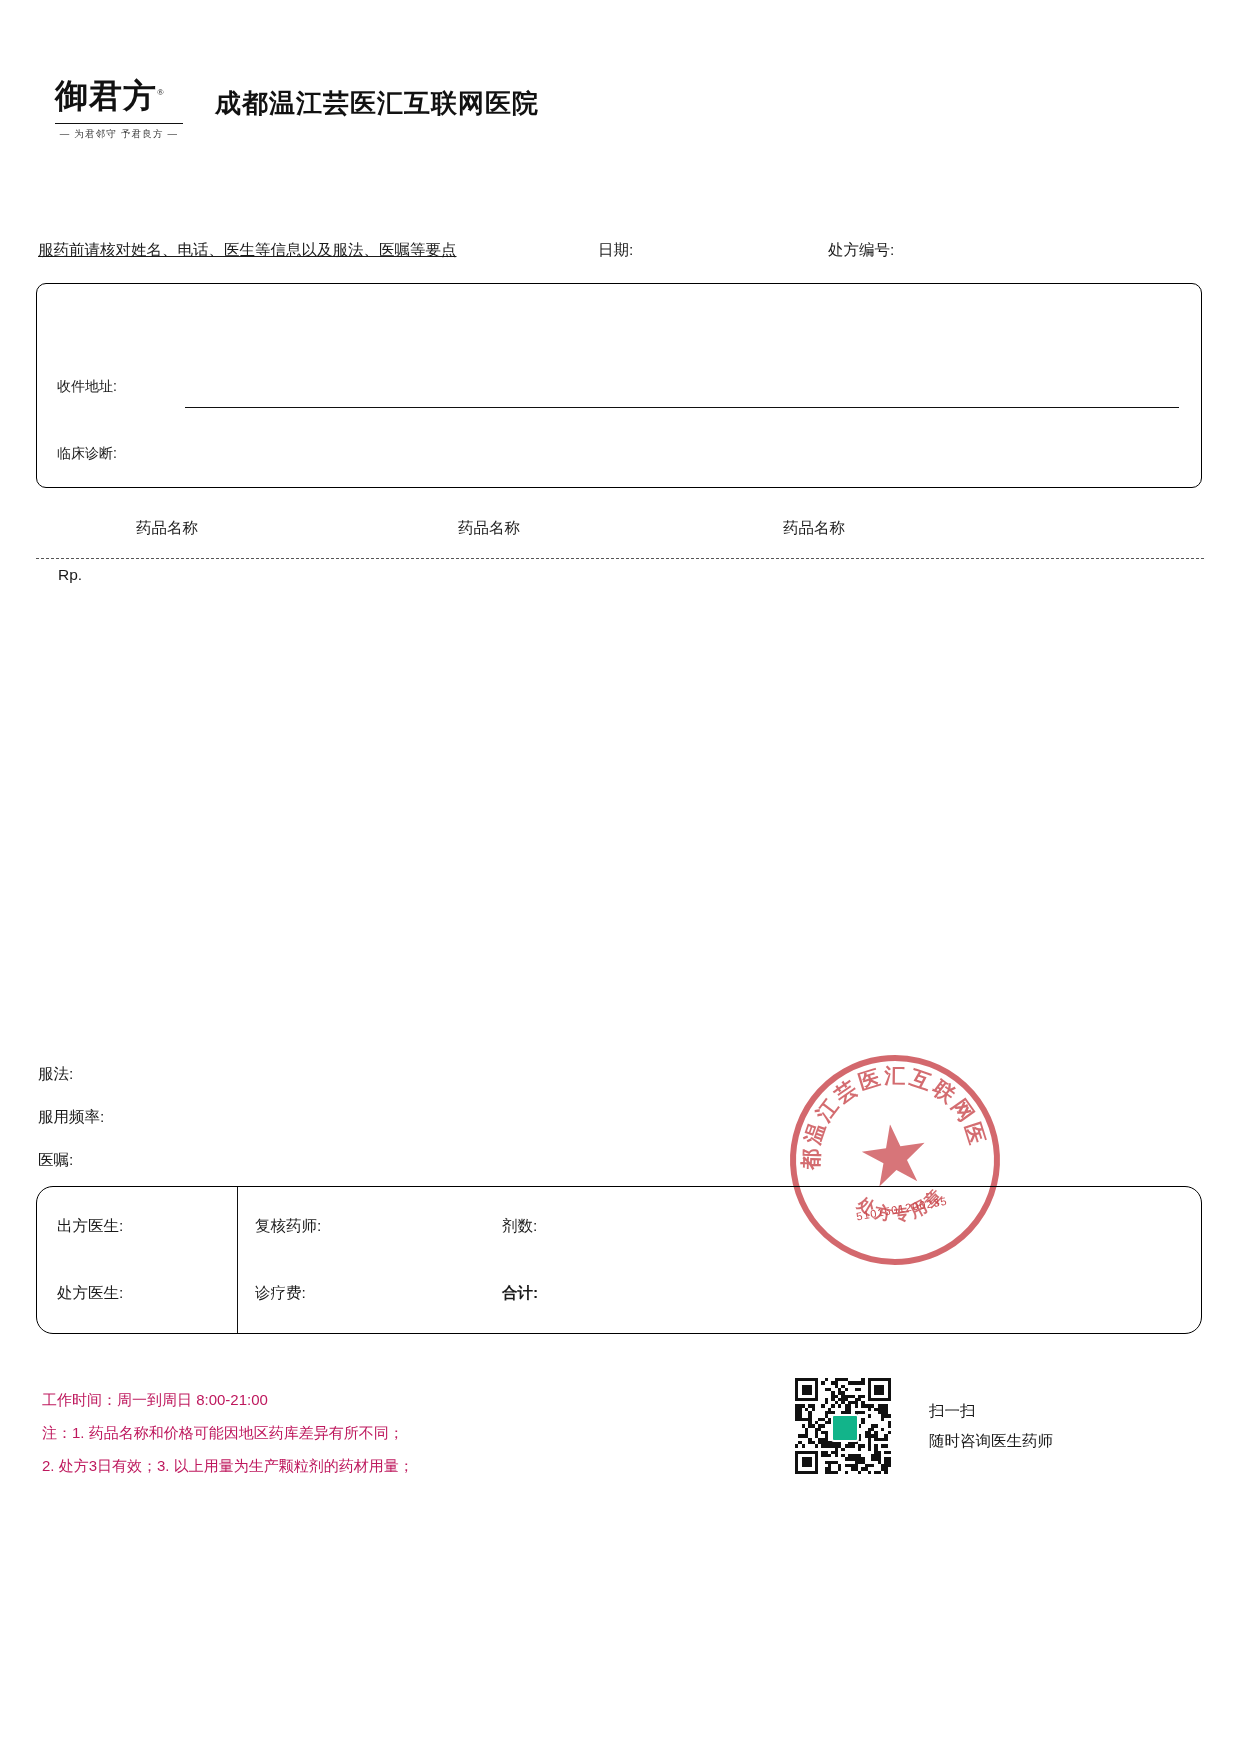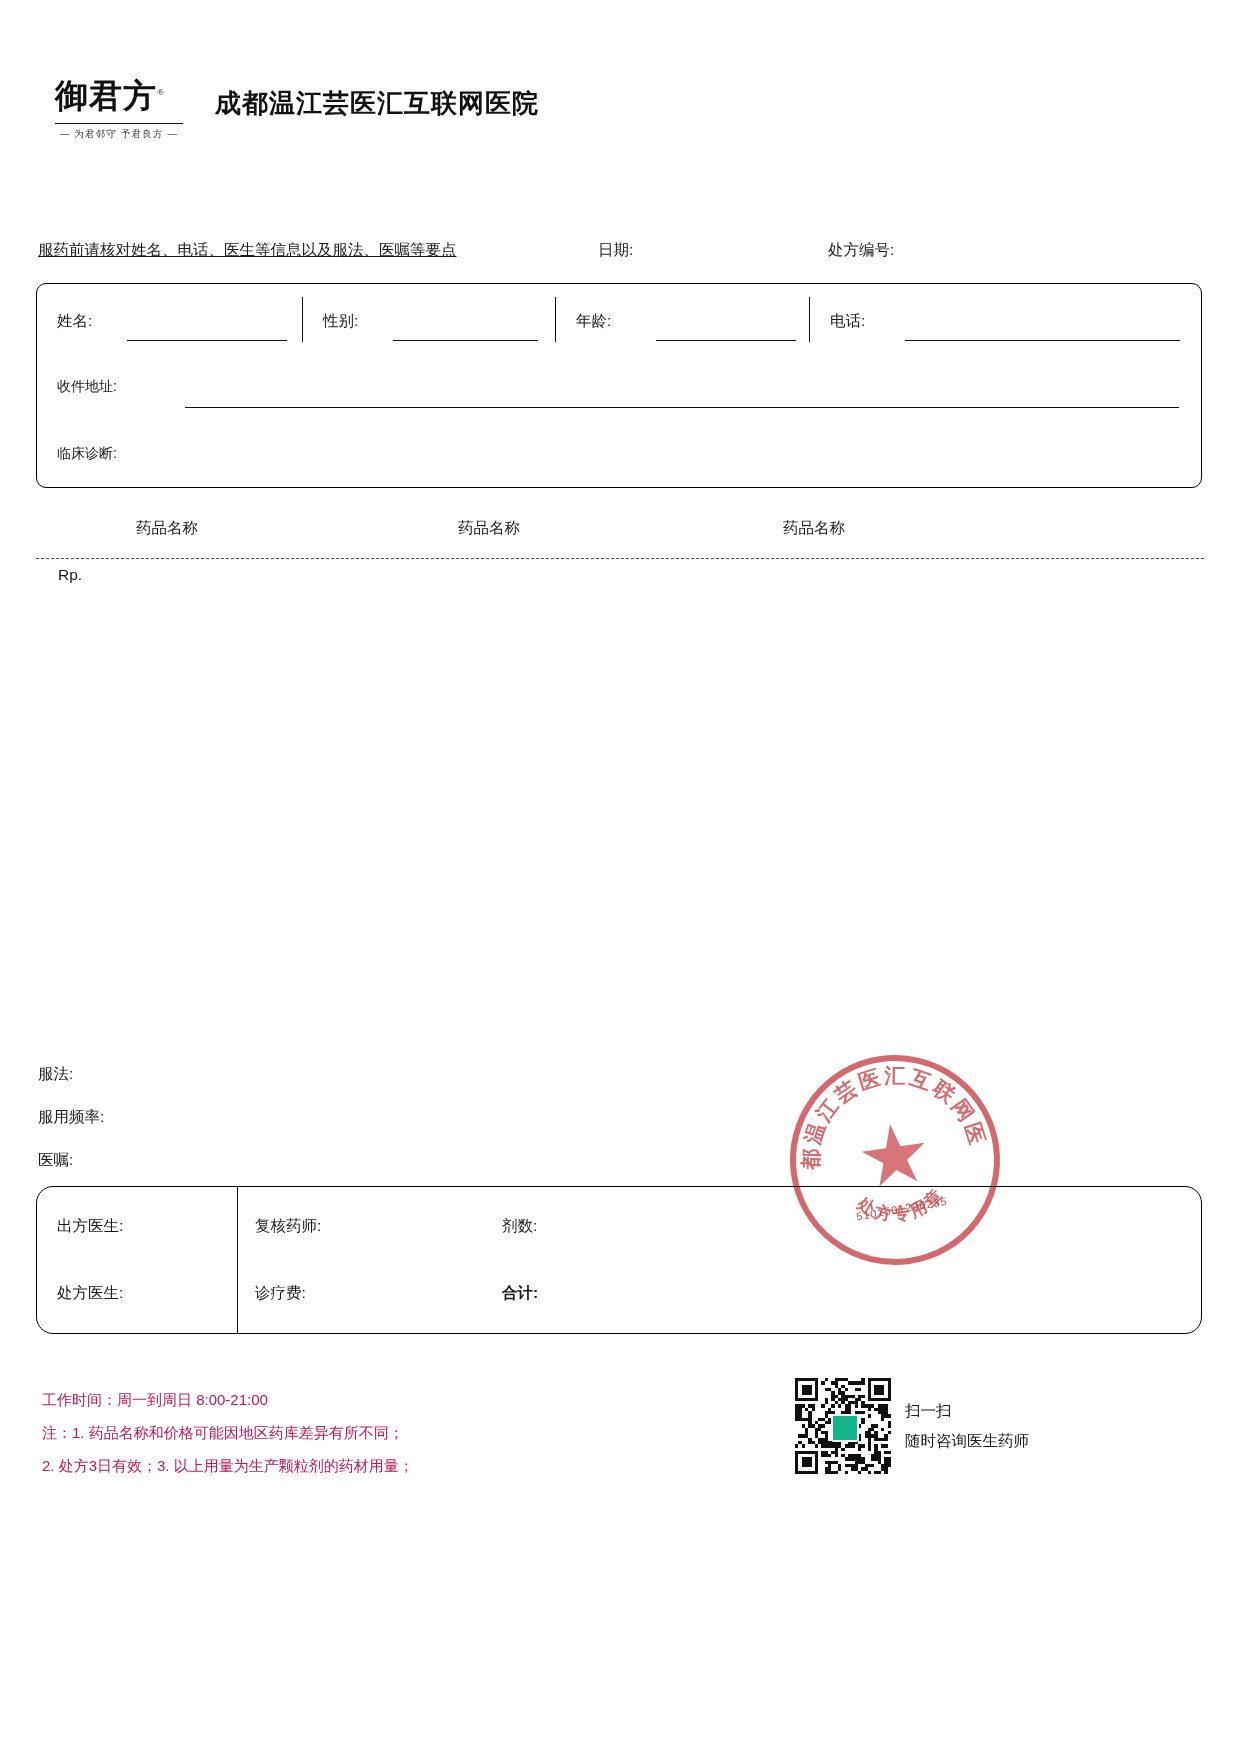--- a/index.html
+++ b/index.html
@@ -281,21 +281,21 @@
     background: #12b48a;
     border: 2px solid #fff;
     border-radius: 3px;
   }
   .qr-label {
     margin-left: 14px;
     font-size: 15.5px;
     line-height: 30px;
     color: #1a1a1a;
   }
-  .qr-label div { white-space: nowrap; }
+  .qr-label div { white-space: nowrap; margin-left: 24px; }
 </style>
 </head>
 <body>
 
 <div class="page">
 
   <div class="header">
     <div class="logo-block">
       <div class="logo-main"><span>御君方</span><span class="logo-reg">®</span></div>
       <div class="logo-rule"></div>
@@ -304,44 +304,20 @@
     <div class="hospital-name">成都温江芸医汇互联网医院</div>
   </div>
 
   <div class="notice-row">
     <div class="notice-text">服药前请核对姓名、电话、医生等信息以及服法、医嘱等要点</div>
     <div class="notice-date">日期:</div>
     <div class="notice-no">处方编号:</div>
   </div>
 
   <div class="info-box">
-    <div class="info-row1">
-      <div class="cell" style="left:0; width:265px;">
-        <div class="lbl">姓名:</div>
-        <div class="uline" style="left:90px; width:160px;"></div>
-      </div>
-      <div class="vdiv" style="left:265px;"></div>
-
-      <div class="cell" style="left:266px; width:252px;">
-        <div class="lbl">性别:</div>
-        <div class="uline" style="left:90px; width:145px;"></div>
-      </div>
-      <div class="vdiv" style="left:518px;"></div>
-
-      <div class="cell" style="left:519px; width:253px;">
-        <div class="lbl">年龄:</div>
-        <div class="uline" style="left:100px; width:140px;"></div>
-      </div>
-      <div class="vdiv" style="left:772px;"></div>
-
-      <div class="cell" style="left:773px; width:391px;">
-        <div class="lbl">电话:</div>
-        <div class="uline" style="left:95px; width:275px;"></div>
-      </div>
-    </div>
 
     <div class="info-row2">
       <div class="row-lbl">收件地址:</div>
       <div class="row-uline"></div>
     </div>
 
     <div class="info-row3">
       <div class="row-lbl">临床诊断:</div>
     </div>
   </div>

